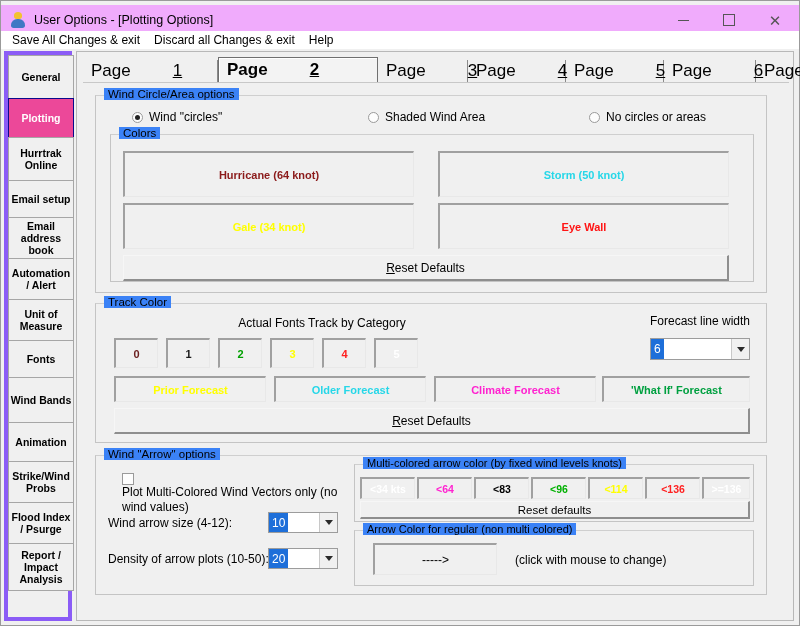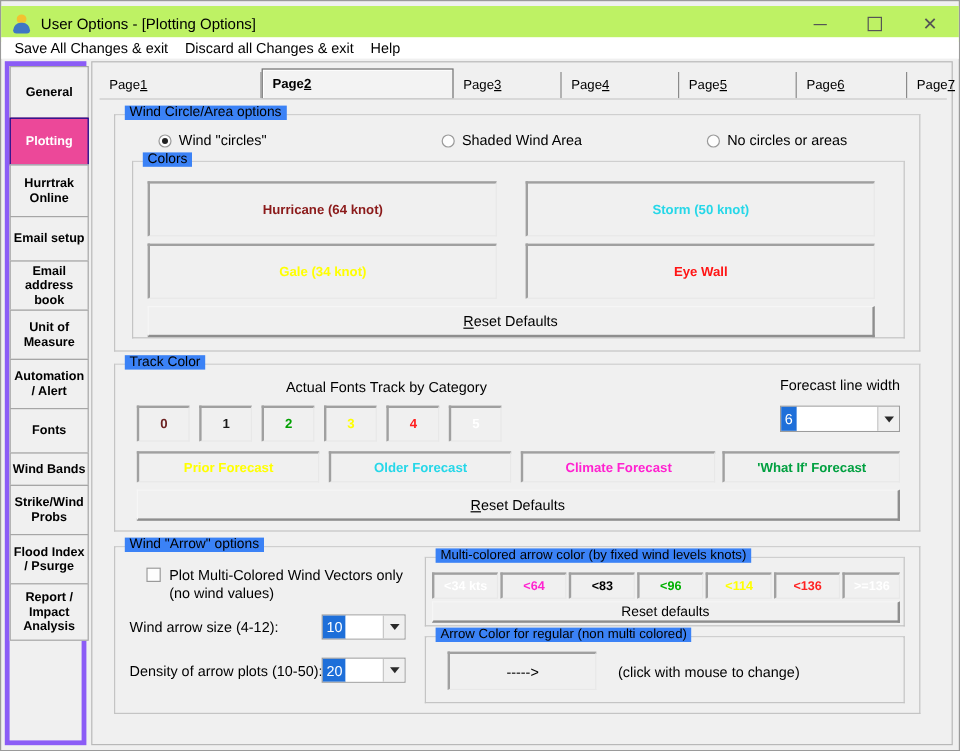--- a/index.html
+++ b/index.html
@@ -14,21 +14,21 @@
     width: 800px; height: 626px;
     box-sizing: border-box;
     border: 1px solid #9a9a9a;
     background: #f0f0f0;
   }
 
   
   #titlebar {
     position: absolute; left: 0; top: 4px;
     width: 798px; height: 30px;
-    background: #bef264;
+    background: #f0abfc;
     display: flex; align-items: center;
   }
   #app-icon {
     width: 16px; height: 16px; margin-left: 9px; margin-right: 8px;
     position: relative; flex: none;
   }
   #app-icon .head {
     position: absolute; left: 4px; top: 0px; width: 8px; height: 7px;
     background: #f2c230; border-radius: 50% 50% 40% 40%;
   }
@@ -103,24 +103,25 @@
   }
 
   
   #tabstrip {
     position: absolute; left: 6px; top: 4px;
     width: 706px; height: 28px;
   }
   .tab {
     position: absolute; top: 4px; height: 22px;
     box-sizing: border-box;
-    font-size: 11px; color: #000;
+    font-size: 17px; color: #000;
     padding-left: 8px;
     display: flex; align-items: center;
     border-right: 1px solid #8a8a8a;
+    gap: 42px;
   }
   .tab.active {
     top: 1px; height: 26px;
     border: 1px solid #707070;
     background: #f3f3f3;
     font-weight: bold;
     box-shadow: inset 1px 1px 0 #ffffff;
   }
   .tab u { text-decoration: underline; }
   #tabbody {
@@ -257,24 +258,25 @@
   </div>
 
   <div id="client">
 
     <div id="sidebar">
       <div class="side-btn" style="height:44px;">General</div>
       <div class="side-btn selected" style="height:40px;">Plotting</div>
       <div class="side-btn" style="height:44px;">Hurrtrak Online</div>
       <div class="side-btn" style="height:38px;">Email setup</div>
       <div class="side-btn" style="height:42px;">Email address book</div>
+      <div class="side-btn" style="height:42px;">Automation / Alert</div>
       <div class="side-btn" style="height:42px;">Unit of Measure</div>
-      <div class="side-btn" style="height:42px;">Automation / Alert</div>
       <div class="side-btn" style="height:38px;">Fonts</div>
-      <div class="side-btn" style="height:28px;">Wind Bands</div>
+      <div class="side-btn" style="height:46px;">Wind Bands</div>
+      <div class="side-btn" style="height:40px;">Animation</div>
       <div class="side-btn" style="height:42px;">Strike/Wind Probs</div>
       <div class="side-btn" style="height:42px;">Flood Index / Psurge</div>
       <div class="side-btn" style="height:48px;">Report / Impact Analysis</div>
     </div>
 
     <div id="pane">
 
       <div id="tabstrip">
         <div class="tab" style="left:0px;   width:135px;">
             <span>Page </span>
@@ -368,21 +370,21 @@
 
           <div class="pbtn" style="left:18px; top:104px; width:636px; height:26px;">
             <span style="text-decoration:underline">R</span>
               <span>eset Defaults</span>
           </div>
         </div>
 
         <div class="group" style="left:12px; top:372px; width:672px; height:140px;">
           <div class="legend">Wind "Arrow" options</div>
 
-          <div class="check" style="left:26px; top:16px; width:230px;">
+          <div class="check" style="left:26px; top:16px; width:230px;flex-direction:column;">
             <span class="box"></span>
             <span style="line-height:15px;">Plot Multi-Colored Wind Vectors only (no wind values)</span>
           </div>
 
           <div class="plainlabel" style="left:12px; top:60px;">Wind arrow size (4-12):</div>
           <div class="combo" style="left:172px; top:56px; width:70px; height:21px;">
             <span class="val">10</span>
             <span class="filler"></span>
             <span class="arrow">
                 <span class="tri"></span>

